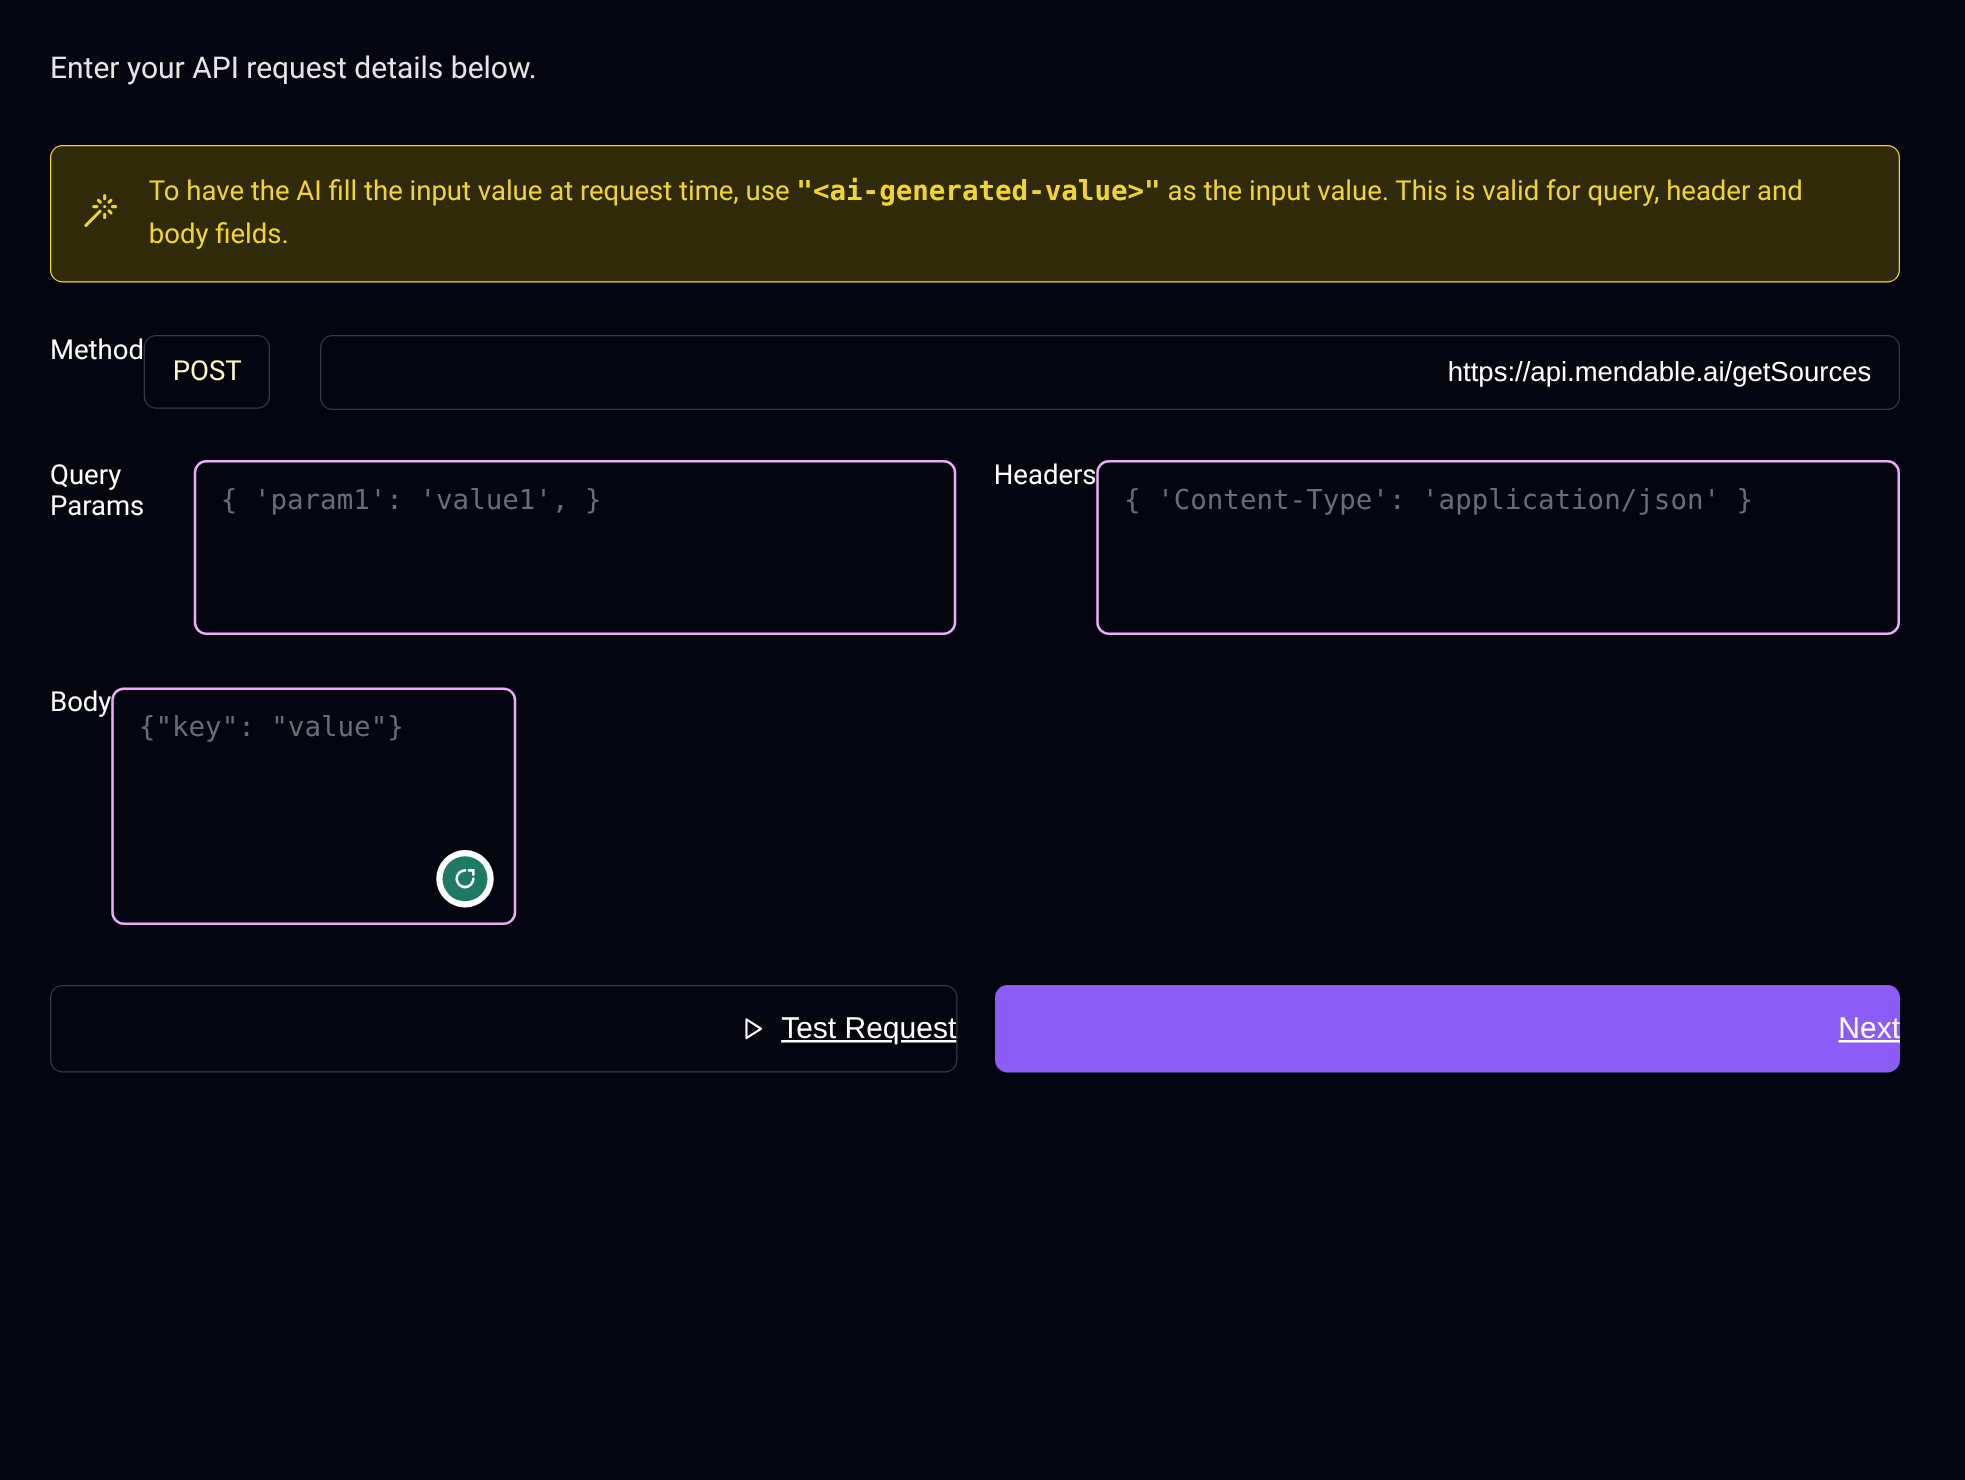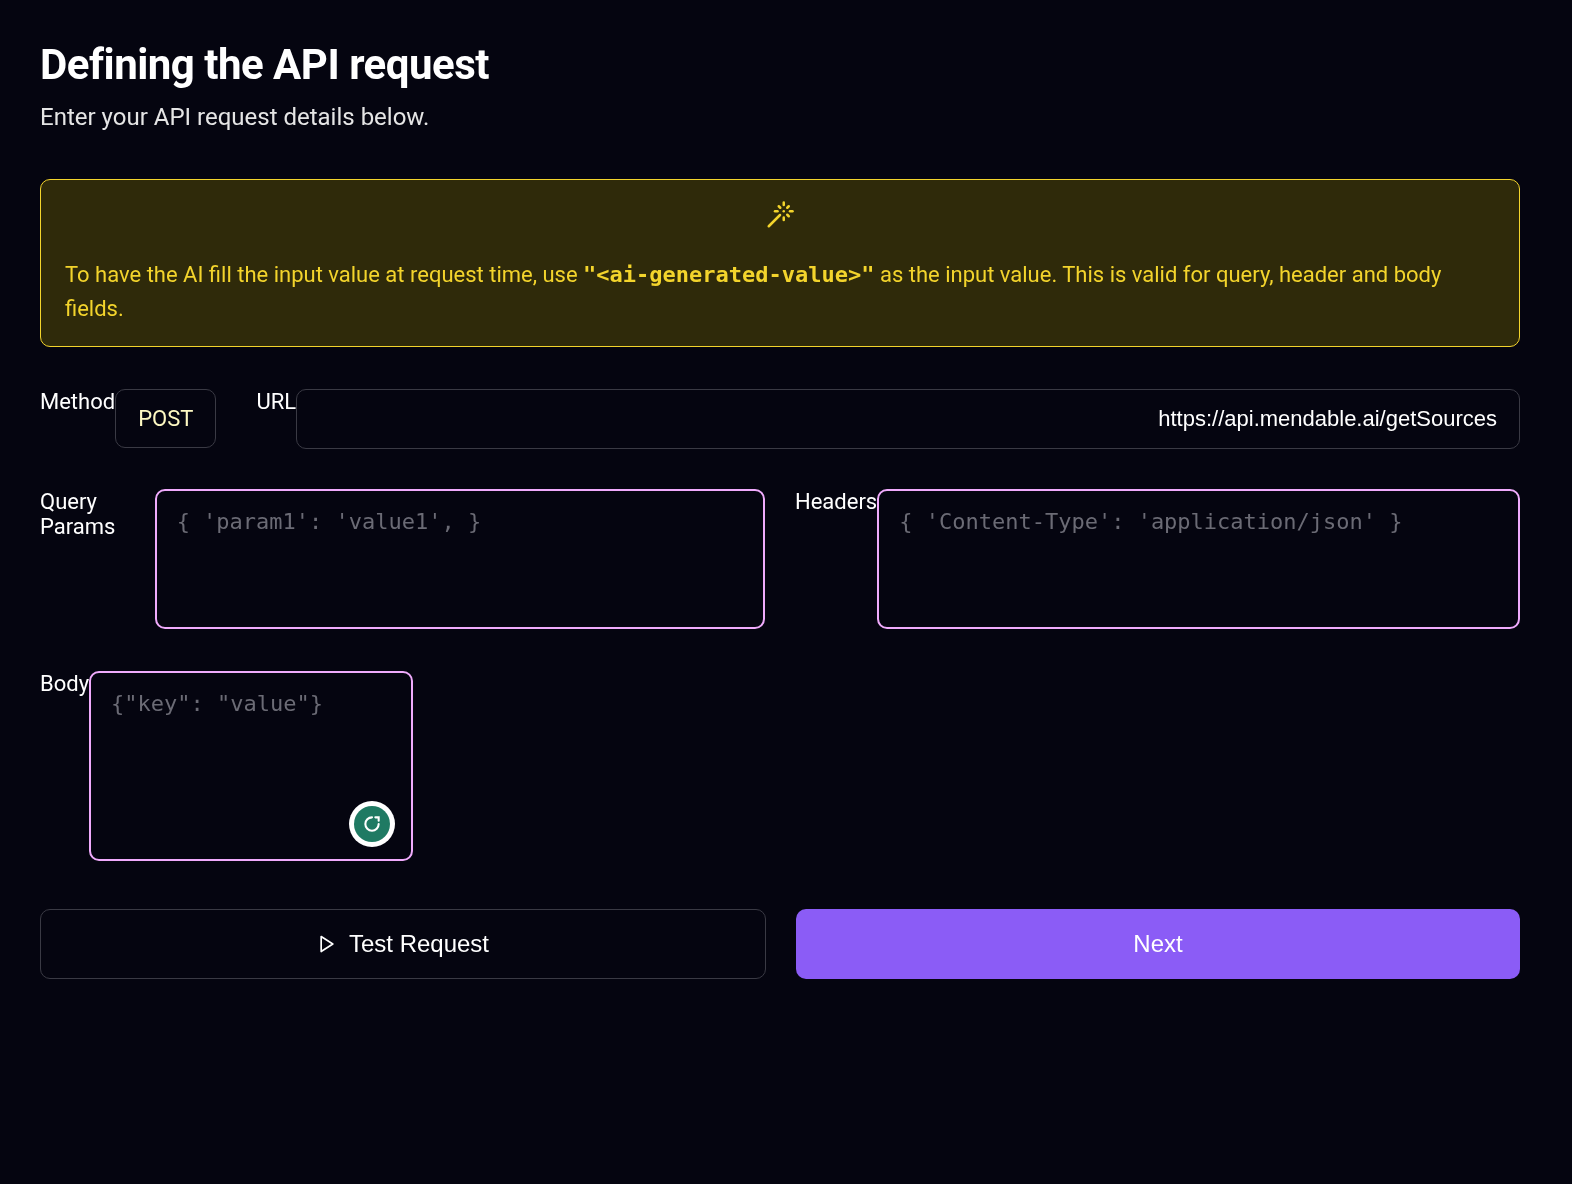--- a/index.html
+++ b/index.html
@@ -25,21 +25,20 @@
     }
     .tip-box {
       border: 1.5px solid #f3d42c;
       border-radius: 10px;
       background: #2f2a0a;
       padding: 20px 24px;
       display: flex;
       align-items: center;
       gap: 24px;
       margin-bottom: 42px;
-      flex-direction: column;
     }
     .tip-icon {
       flex: 0 0 auto;
       color: #f3d42c;
     }
     .tip-text {
       color: #f3d42c;
       font-size: 22px;
       line-height: 1.55;
     }
@@ -120,41 +119,41 @@
     }
     .button-row { display: flex; gap: 30px; margin-top: 44px; }
     .btn {
       flex: 1 1 0;
       border-radius: 10px;
       font-size: 24px;
       padding: 20px 0;
       cursor: pointer;
       display: flex;
       align-items: center;
-      justify-content: center;
+      justify-content: flex-end;
       gap: 12px;
+      text-decoration: underline;
     }
     .btn-outline {
       border: 1px solid #3a3a44;
       background: transparent;
       color: #fff;
     }
     .btn-primary {
       border: none;
       background: #8b5cf6;
       color: #fff;
     }
     .play-icon { display: inline-flex; }
   </style>
 </head>
 <body>
 
 <div class="container">
 
-  <h1 class="title">Defining the API request</h1>
   <p class="subtitle">Enter your API request details below.</p>
 
   <div class="tip-box">
     <span class="tip-icon">
       <svg width="30" height="30" viewBox="0 0 24 24" fill="none" stroke="currentColor" stroke-width="2" stroke-linecap="round" stroke-linejoin="round">
         <path d="M15 4V2"></path>
           <path d="M15 16v-2"></path>
           <path d="M8 9h2"></path>
           <path d="M20 9h2"></path>
         <path d="M17.8 11.8 19 13"></path>
@@ -168,21 +167,20 @@
       <span>To have the AI fill the input value at request time, use </span><span class="mono">"&lt;ai-generated-value&gt;"</span><span> as the input value. This is valid for query, header and body fields.</span>
     </div>
   </div>
 
   <div class="method-url-row">
     <div class="field-group method-col">
       <label class="label">Method</label>
       <div class="method-box">POST</div>
     </div>
     <div class="field-group url-col">
-      <label class="label">URL</label>
       <input type="text" class="text-input" value="https://api.mendable.ai/getSources" style="">
     </div>
   </div>
 
   <div class="two-col">
     <div class="field-group">
       <label class="label">Query Params</label>
       <textarea class="text-area" rows="4" placeholder="{ 'param1': 'value1', }" style=""></textarea>
     </div>
     <div class="field-group">

